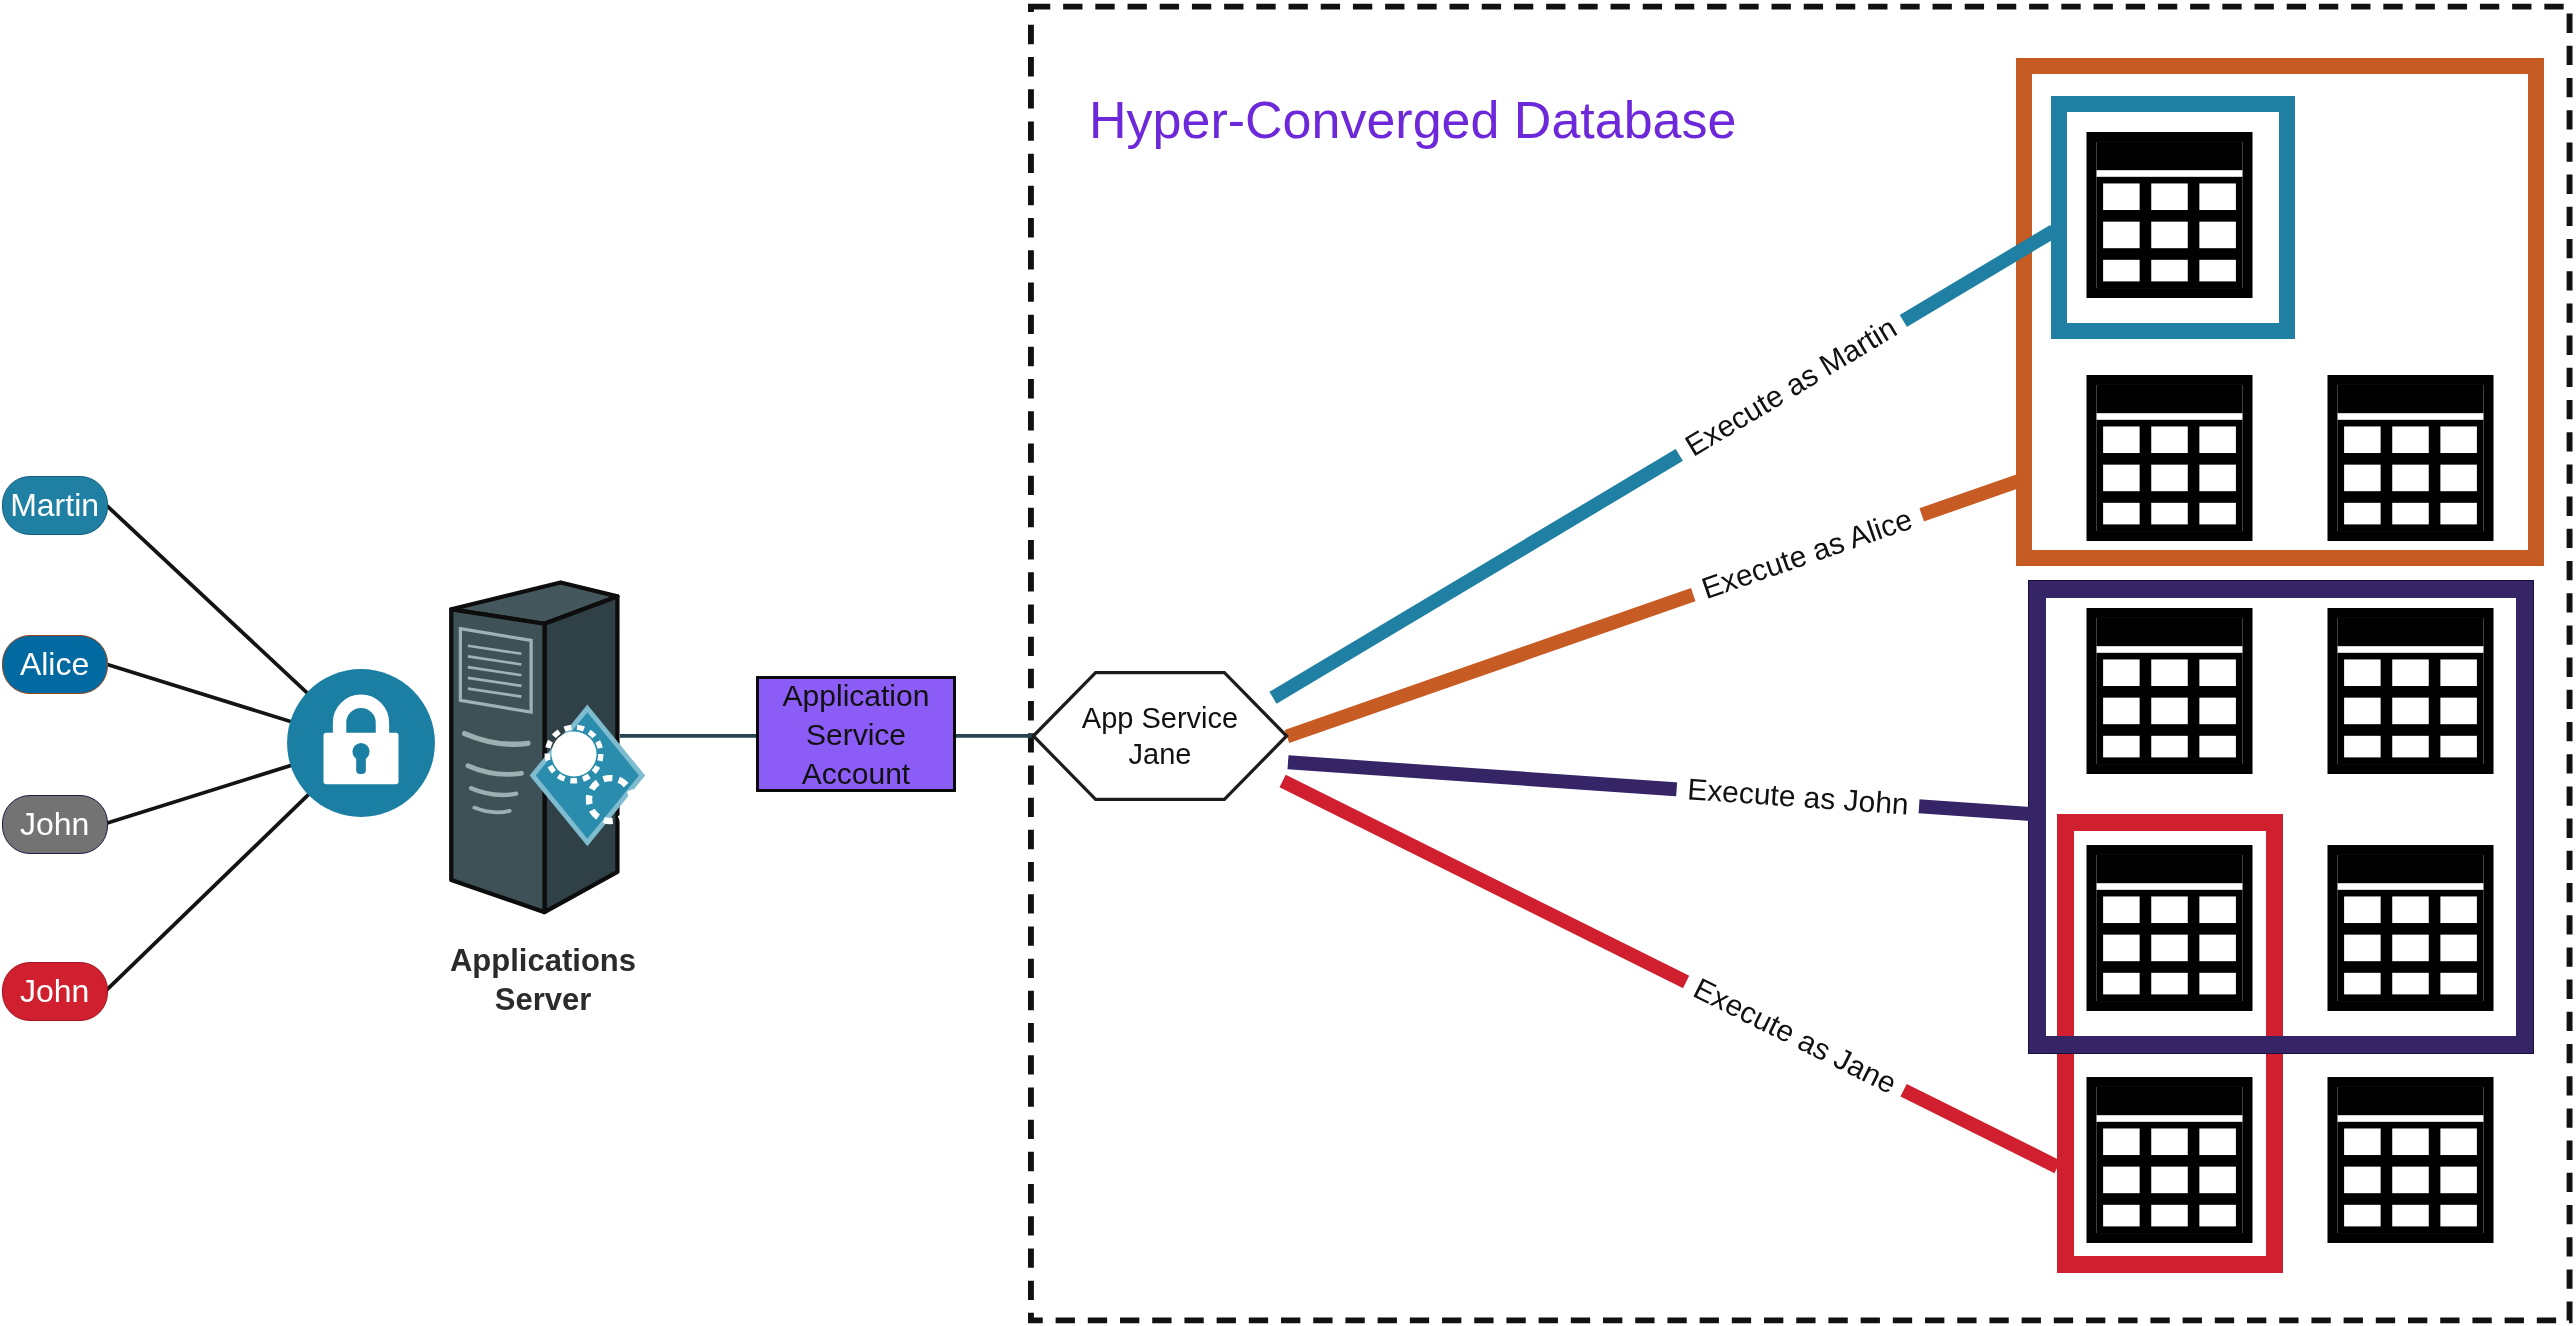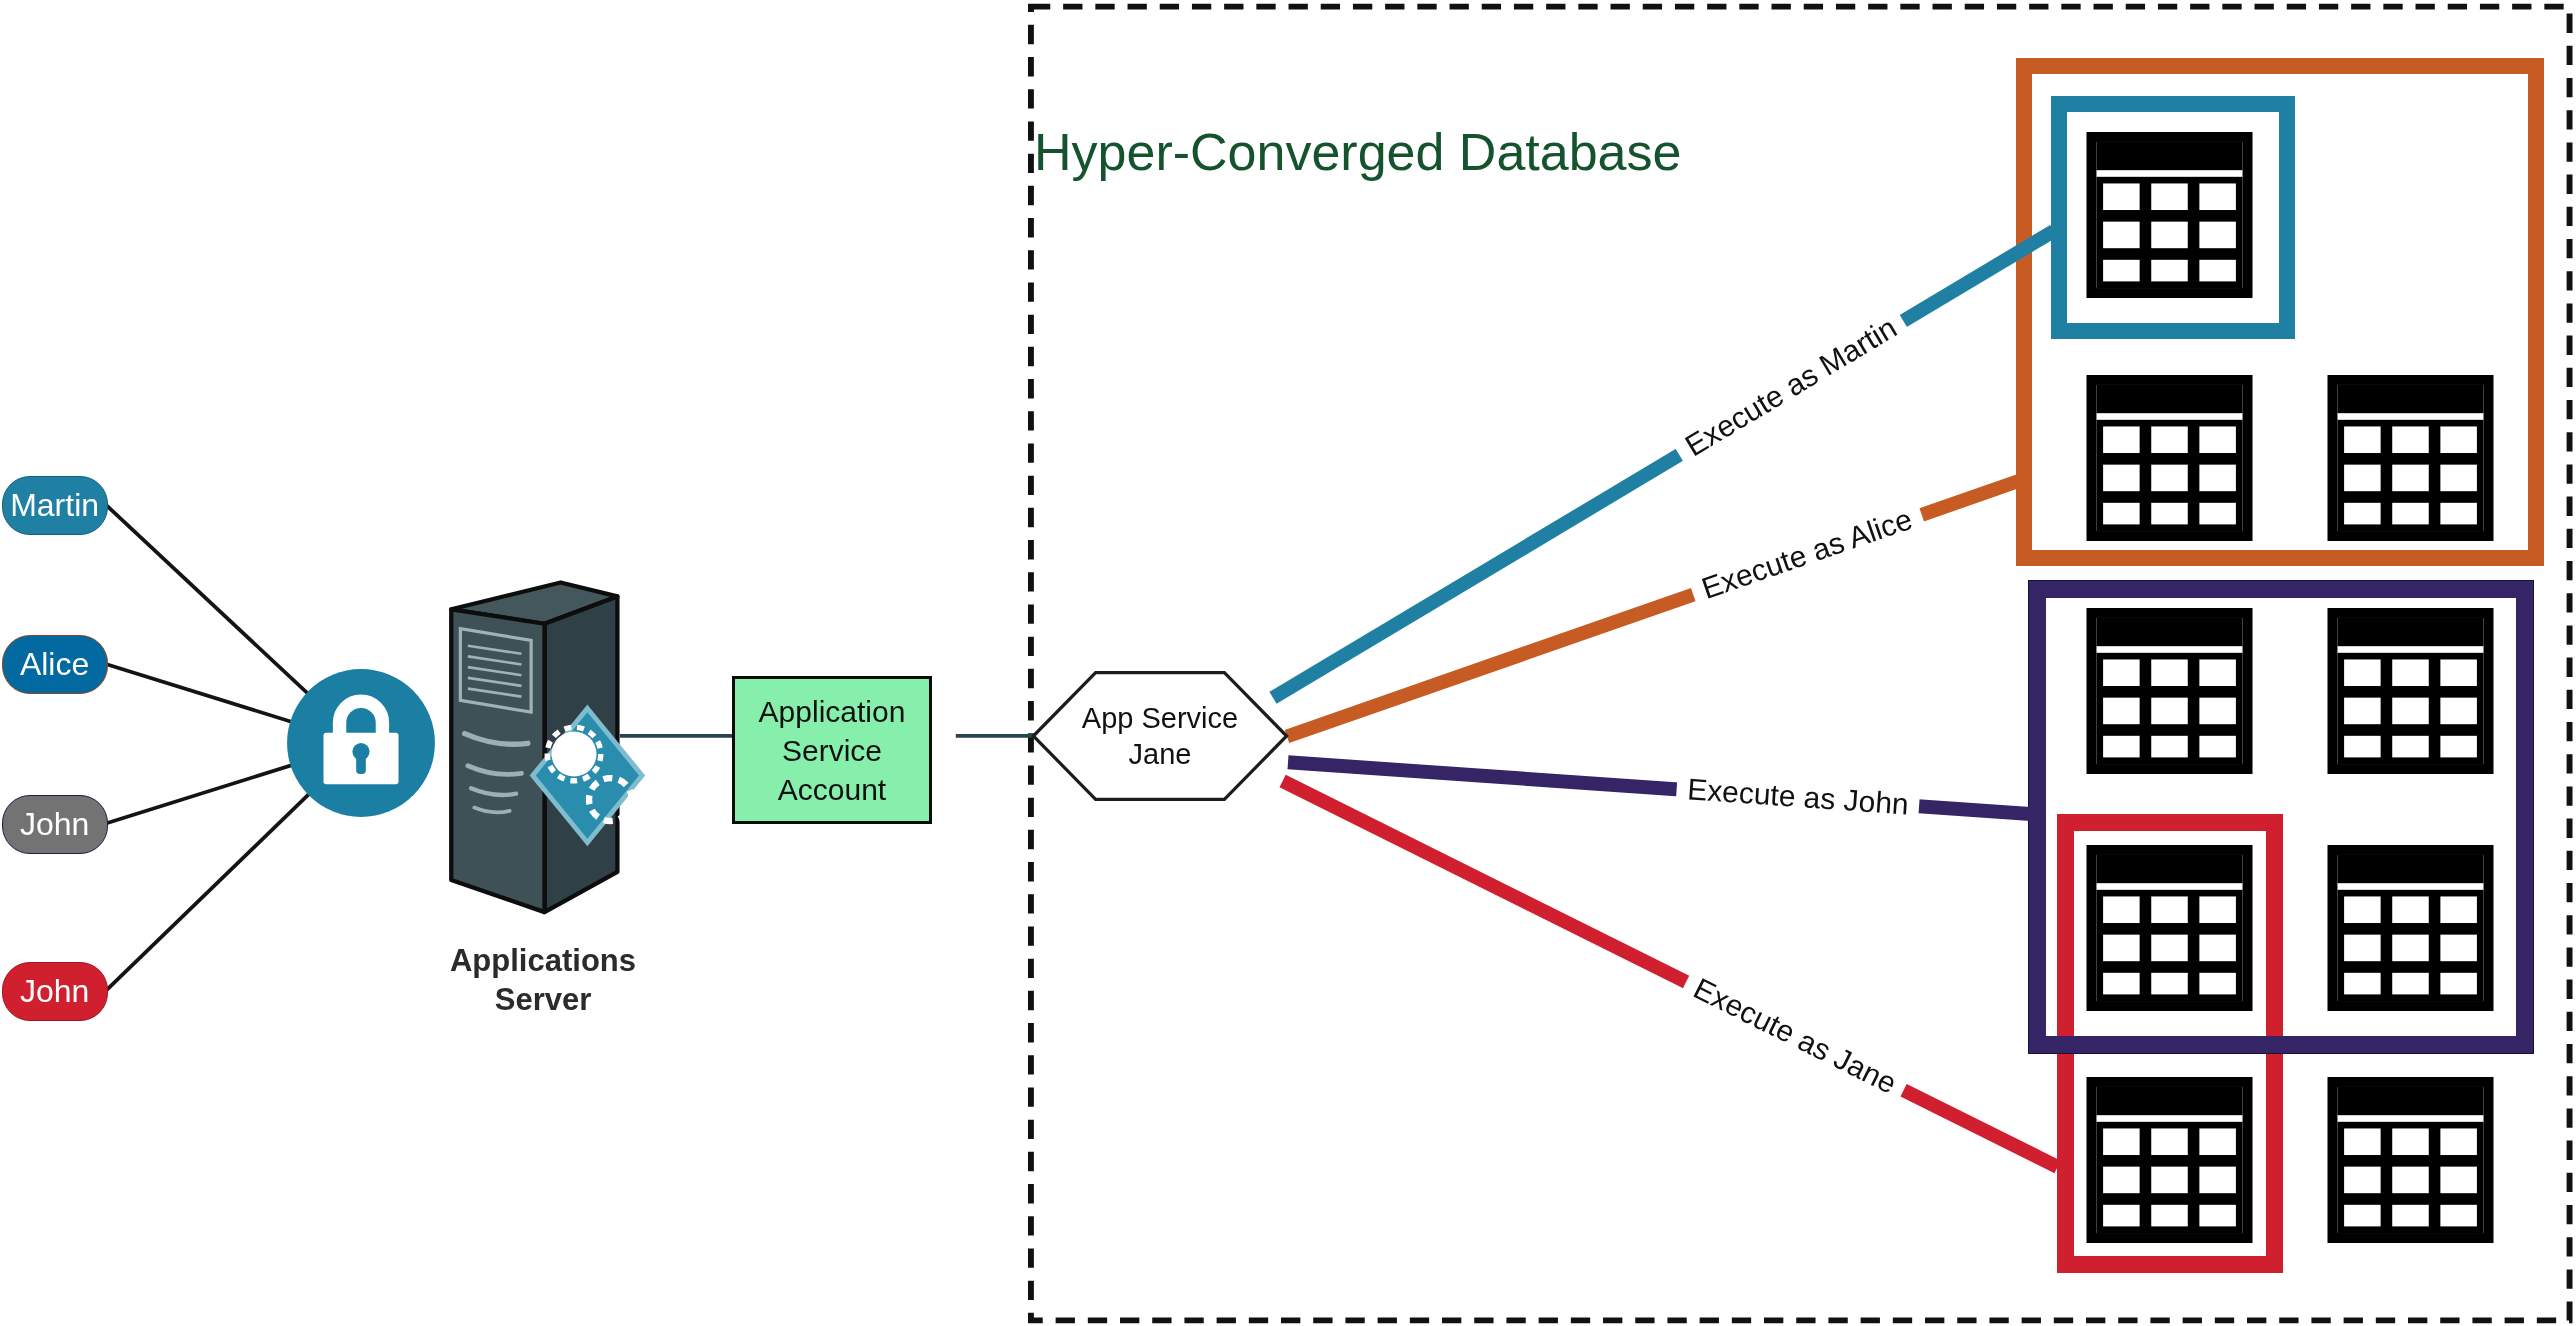--- a/index.html
+++ b/index.html
@@ -10,27 +10,27 @@
 
   
   .user-label{position:absolute;left:1.6px;width:104px;height:57px;display:flex;
               align-items:center;justify-content:center;color:#fff;font-size:32px;border-radius:28px;}
   .u-martin{top:476px;background:#1f80a3;border:1.6px solid #14607c;}
   .u-alice{top:635px;background:#0369a1;border:1.6px solid #9c4419;}
   .u-john{top:795px;background:#737373;border:1.6px solid #241847;text-align:right;}
   .u-jane{top:962px;background:#d01f2e;border:1.6px solid #a01521;}
 
   
-  .title{position:absolute;left:1034px;top:90px;font-size:52px;color:#14532d;white-space:nowrap;margin-top:32px;}
+  .title{position:absolute;left:1089px;top:90px;font-size:52px;color:#6d28d9;white-space:nowrap;}
   .server-label{position:absolute;left:409px;top:942px;width:268px;text-align:center;
                 font-size:31px;line-height:1.25;color:#2b2b2b;white-space:pre-line;font-weight:bold;}
 
   
-  .account-box{position:absolute;left:732px;top:676px;width:200px;height:148px;
-               box-sizing:border-box;background:#86efac;border:3.8px solid #0a0a0a;
+  .account-box{position:absolute;left:756px;top:676px;width:200px;height:116px;
+               box-sizing:border-box;background:#8b5cf6;border:3.8px solid #0a0a0a;
                display:flex;align-items:center;justify-content:center;text-align:center;
                font-size:30px;line-height:1.3;color:#111;white-space:pre-line;}
 
   
   .hex-wrap{position:absolute;left:1031px;top:670px;width:258px;height:132px;}
   .hex-label{position:absolute;left:0;top:0;width:100%;height:100%;display:flex;
              align-items:center;justify-content:center;text-align:center;
              font-size:29px;line-height:1.25;color:#111;white-space:pre-line;}
 
   

